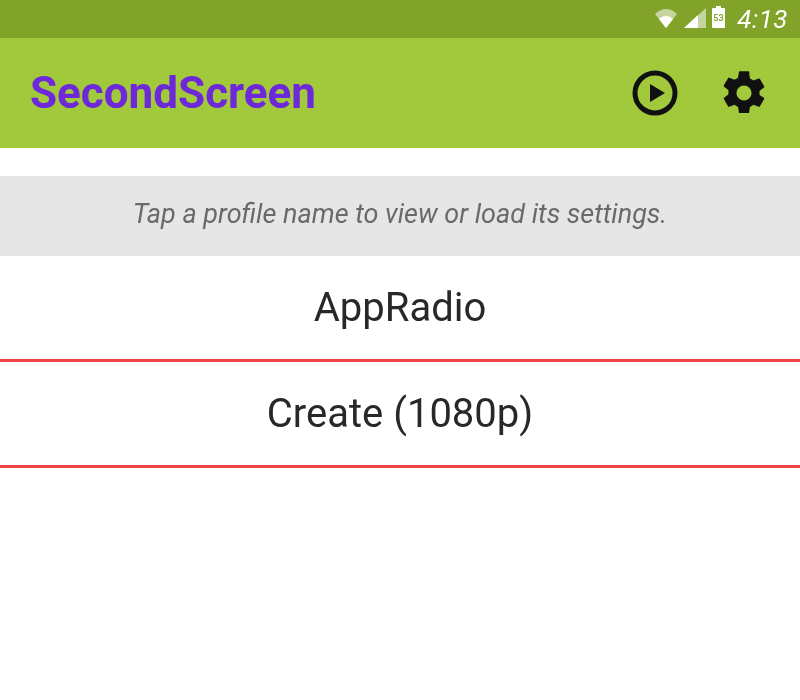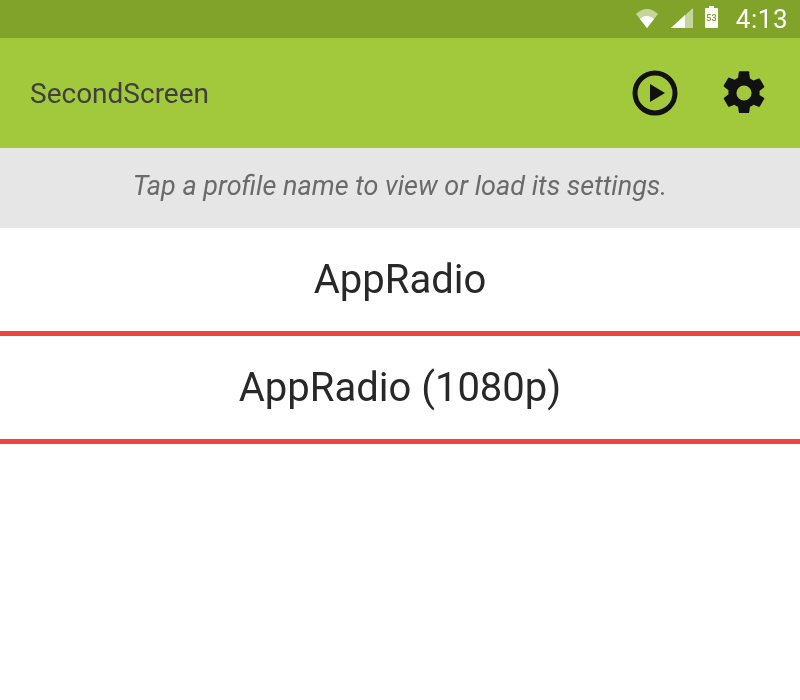--- a/index.html
+++ b/index.html
@@ -22,66 +22,68 @@
       align-items: center;
       padding: 0 12px;
       gap: 6px;
       color: #ffffff;
       font-size: 26px;
       font-weight: 400;
     }
     .status-icons {
       display: flex;
       align-items: flex-end;
-      gap: 11px;
+      gap: 5px;
     }
     .status-time {
       margin-left: 6px;
       letter-spacing: 0.5px;
+      font-style: italic;
     }
     .action-bar {
       height: 110px;
       background: #a2c93c;
       display: flex;
       align-items: center;
       padding: 0 30px;
     }
     .app-title {
       flex: 1;
-      font-size: 28px;
-      font-weight: 400;
-      color: #404040;
+      font-size: 44px;
+      font-weight: 700;
+      color: #6d28d9;
     }
     .action-icons {
       display: flex;
       align-items: center;
       gap: 38px;
     }
     .play-circle-svg, .gear-svg {
       display: block;
     }
     .hint-banner {
       background: #e6e6e6;
       padding: 20px 40px 24px 40px;
       text-align: center;
       font-style: italic;
       font-size: 27px;
       color: #6a6a6a;
       line-height: 1.35;
+      margin-top: 28px;
     }
     .profile-list {
       display: flex;
       flex-direction: column;
     }
     .profile-item {
       text-align: center;
       font-size: 40px;
       color: #282828;
       padding: 28px 0;
-      border-bottom: 5px solid #ef4444;
+      border-bottom: 3px solid #ef4444;
       background: #ffffff;
       cursor: pointer;
     }
     .profile-item:first-child {
       border-top: none;
     }
   </style>
 </head>
 <body>
 
@@ -129,15 +131,15 @@
 
 <div class="hint-banner">
   <div>Tap a profile name to view or load its settings.</div>
 </div>
 
 <div class="profile-list">
   <div class="profile-item">
     <span>AppRadio</span>
   </div>
   <div class="profile-item">
-    <span>AppRadio (1080p)</span>
+    <span>Create (1080p)</span>
   </div>
 </div>
 
 </body></html>

